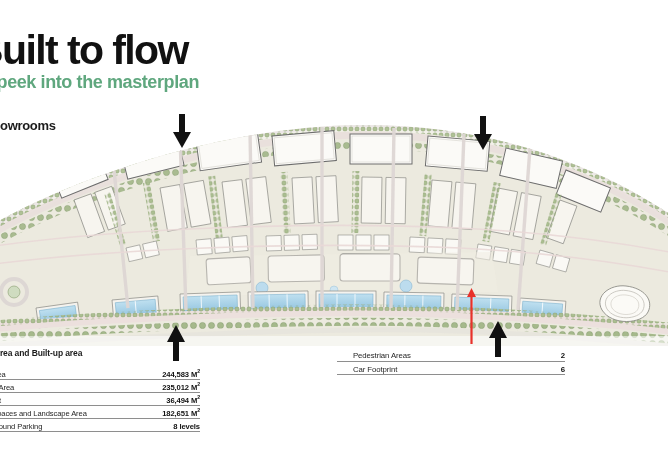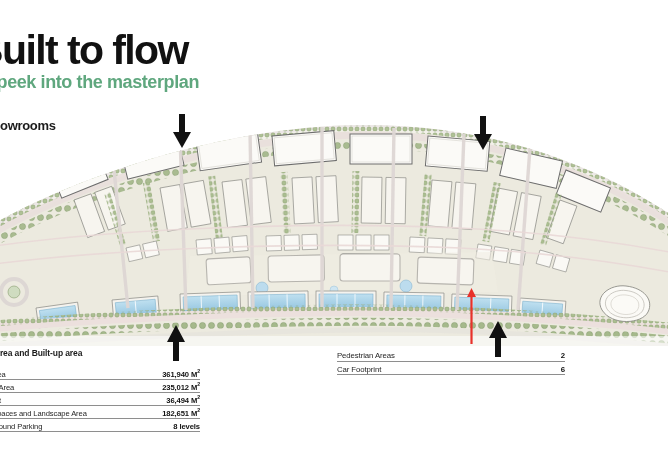--- a/index.html
+++ b/index.html
@@ -33,21 +33,21 @@
   .tbl-left{left:-28px;width:228px;}
   .tbl-right{left:337px;width:228px;}
   .tbl-title{font-size:8.5px;font-weight:700;color:#1b1b1b;letter-spacing:-0.1px;
              margin-bottom:9px;white-space:nowrap;}
   .row{display:flex;justify-content:space-between;align-items:flex-end;
        border-bottom:0.8px solid #8e8e8e;height:11.5px;padding-bottom:0.5px;}
   .row .k{font-size:7.6px;color:#1f1f1f;letter-spacing:-0.1px;white-space:nowrap;}
   .row .v{font-size:7.6px;font-weight:700;color:#111;letter-spacing:-0.1px;white-space:nowrap;}
   .row .v sup{font-size:5.2px;font-weight:700;vertical-align:super;}
   .tbl-right .row{height:12px;}
-  .tbl-right .row .k{font-size:7.8px;}
+  .tbl-right .row .k{font-size:7.8px;margin-left:16px;}
   .tbl-right .row .v{font-size:7.8px;}
 </style>
 </head>
 <body>
 
 <div id="page">
 
   <div class="map">
     <svg width="668" height="250" viewBox="0 0 668 250" xmlns="http://www.w3.org/2000/svg">
       <defs>
@@ -336,21 +336,21 @@
   </div>
   <div class="label-showrooms">Showrooms</div>
 
   <div class="tables">
 
     <div class="tbl tbl-left">
       <div class="tbl-title">Land Area and Built-up area</div>
       <div>
         <div class="row">
           <span class="k">Land Area</span>
-          <span class="v"><span>361,940 M</span><sup>2</sup></span>
+          <span class="v"><span>244,583 M</span><sup>2</sup></span>
         </div>
         <div class="row">
           <span class="k">Built-up Area</span>
           <span class="v"><span>235,012 M</span><sup>2</sup></span>
         </div>
         <div class="row">
           <span class="k">Footprint</span>
           <span class="v"><span>36,494 M</span><sup>2</sup></span>
         </div>
         <div class="row">

